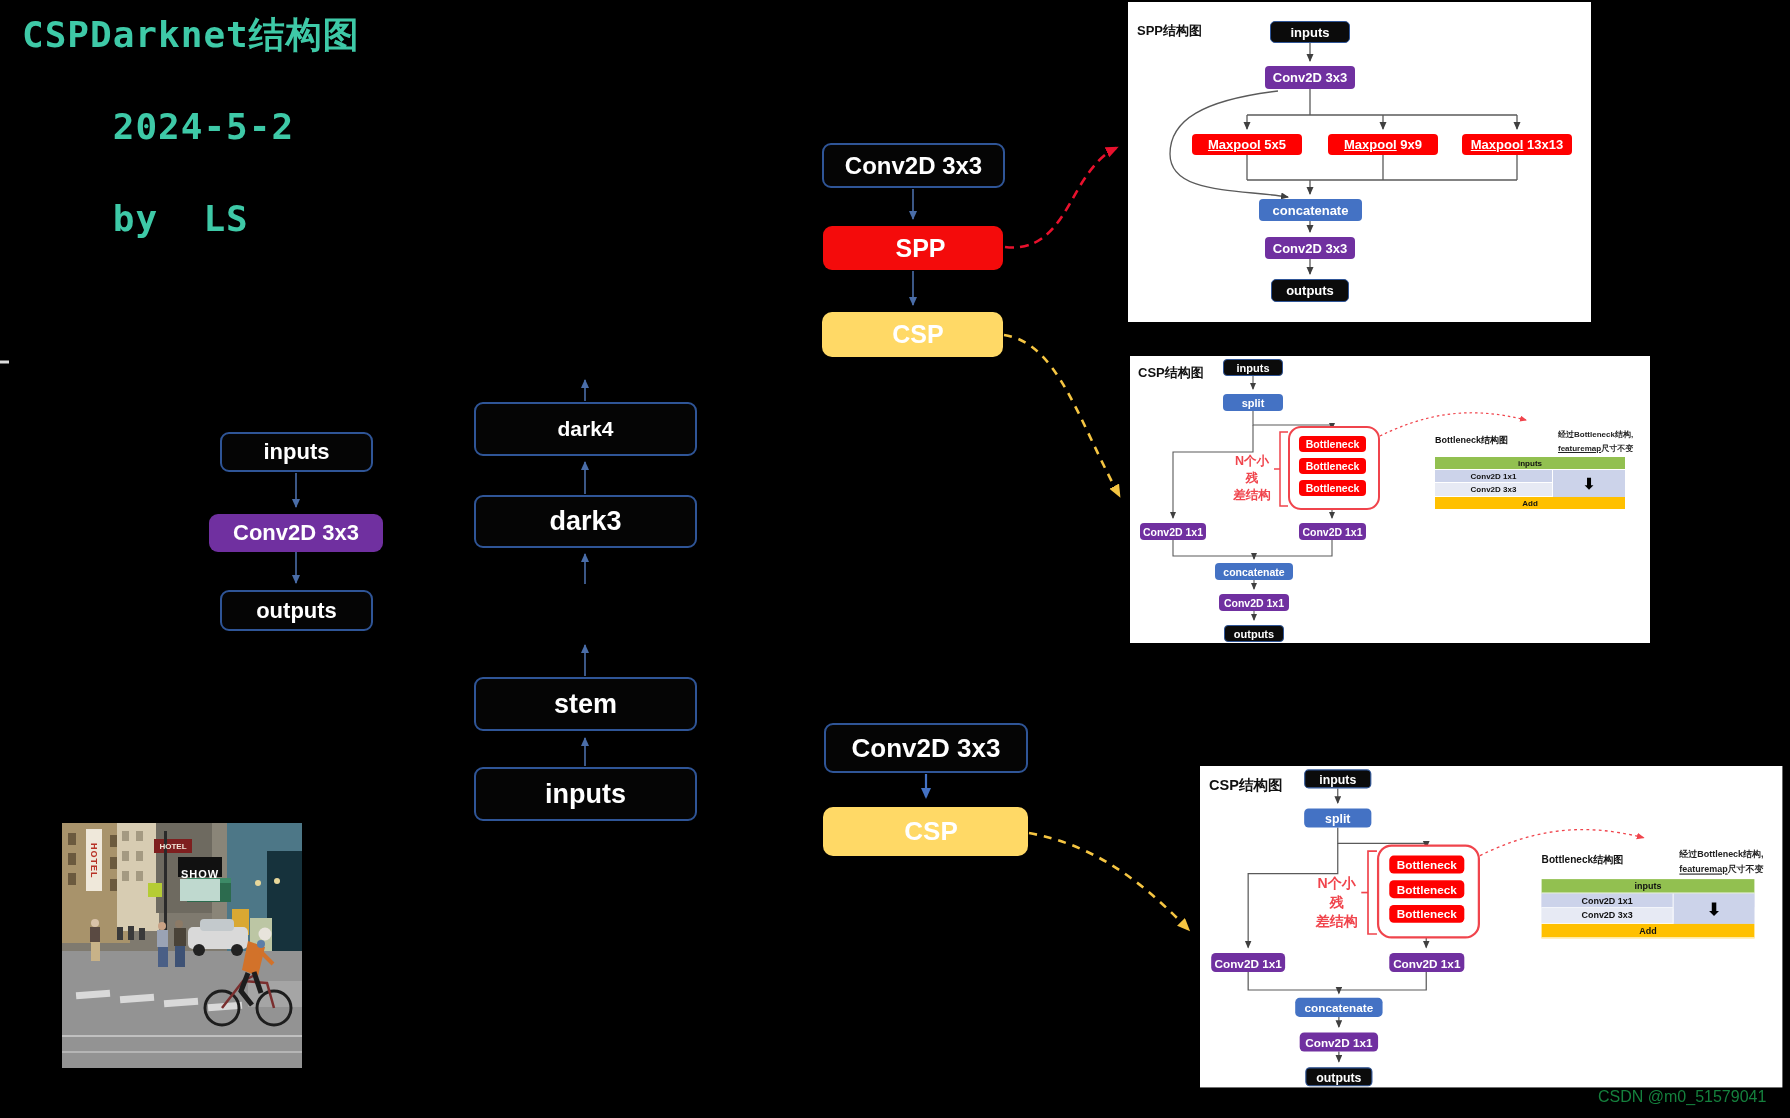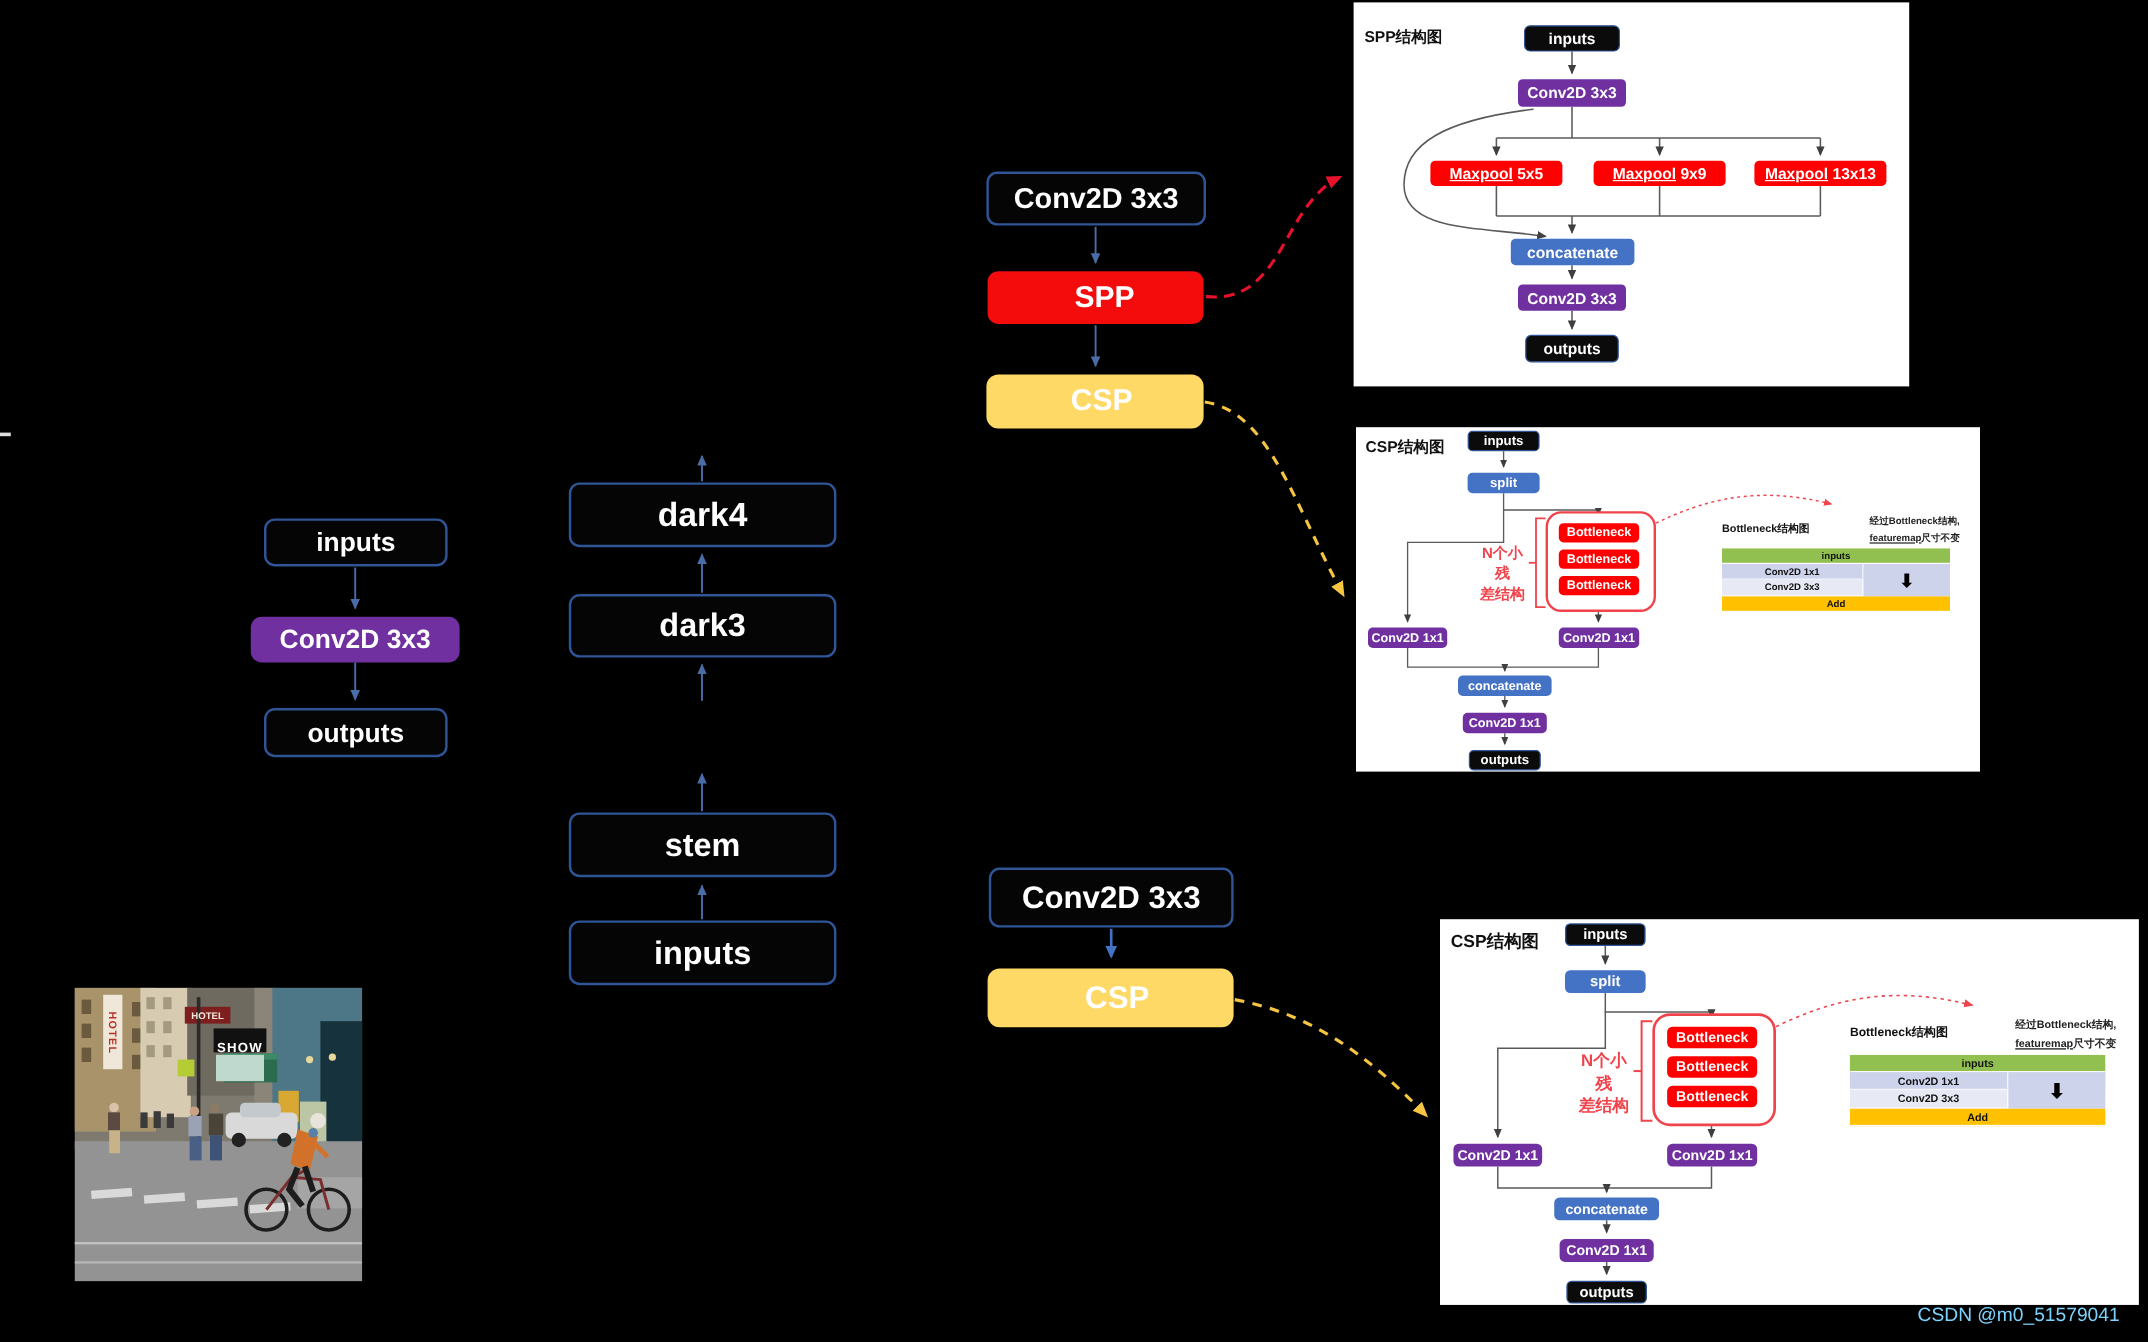--- a/index.html
+++ b/index.html
@@ -43,34 +43,38 @@
             align-items:center;justify-content:center;border-right:1px solid #fff;box-sizing:border-box;}
   .bn-arrowcell{position:absolute;left:118px;width:72px;background:#ccd3ea;display:flex;
                 align-items:center;justify-content:center;font-size:15px;color:#000;}
   
   .spp-panel{width:463px;height:320px;}
   .spp-panel .pbox{font-size:13px;}
   
   #photo{position:absolute;left:62px;top:823px;width:240px;height:245px;overflow:hidden;}
   .sign{position:absolute;font-weight:bold;display:flex;align-items:center;justify-content:center;}
   
-  #watermark{position:absolute;left:1598px;top:1088px;color:#7dd3fc;font-size:16px;}
+  #watermark{position:absolute;left:1598px;top:1088px;color:#15803d;font-size:16px;}
   svg{display:block;}
 </style>
 </head>
 <body>
 
 <div id="canvas">
 
+  <div id="title"><span>CSPDarknet结构图</span><br>
+    <span>2024-5-2</span><br>
+    <span>by  LS</span>
+  </div>
 
   <div class="fbox navy" style="left:220px;top:432px;width:153px;height:40px;font-size:22px;">inputs</div>
   <div class="fbox purpleBig" style="left:209px;top:514px;width:174px;height:38px;font-size:22px;">Conv2D 3x3</div>
   <div class="fbox navy" style="left:220px;top:590px;width:153px;height:41px;font-size:22px;">outputs</div>
 
-  <div class="fbox navy" style="left:474px;top:402px;width:223px;height:54px;font-size:28px;">dark4</div>
+  <div class="fbox navy" style="left:474px;top:402px;width:223px;height:54px;font-size:21px;">dark4</div>
   <div class="fbox navy" style="left:474px;top:495px;width:223px;height:53px;font-size:27px;">dark3</div>
   <div class="fbox navy" style="left:474px;top:677px;width:223px;height:54px;font-size:27px;">stem</div>
   <div class="fbox navy" style="left:474px;top:767px;width:223px;height:54px;font-size:27px;">inputs</div>
 
   <div class="fbox navy" style="left:822px;top:143px;width:183px;height:45px;font-size:24px;">Conv2D 3x3</div>
   <div class="fbox redBig" style="left:823px;top:226px;width:180px;height:44px;font-size:25px;padding-left:15px;">SPP</div>
   <div class="fbox yellowBig" style="left:822px;top:312px;width:181px;height:45px;font-size:25px;">CSP</div>
 
   <div class="fbox navy" style="left:824px;top:723px;width:204px;height:50px;font-size:26px;">Conv2D 3x3</div>
   <div class="fbox yellowBig" style="left:823px;top:807px;width:205px;height:49px;font-size:26px;">CSP</div>

